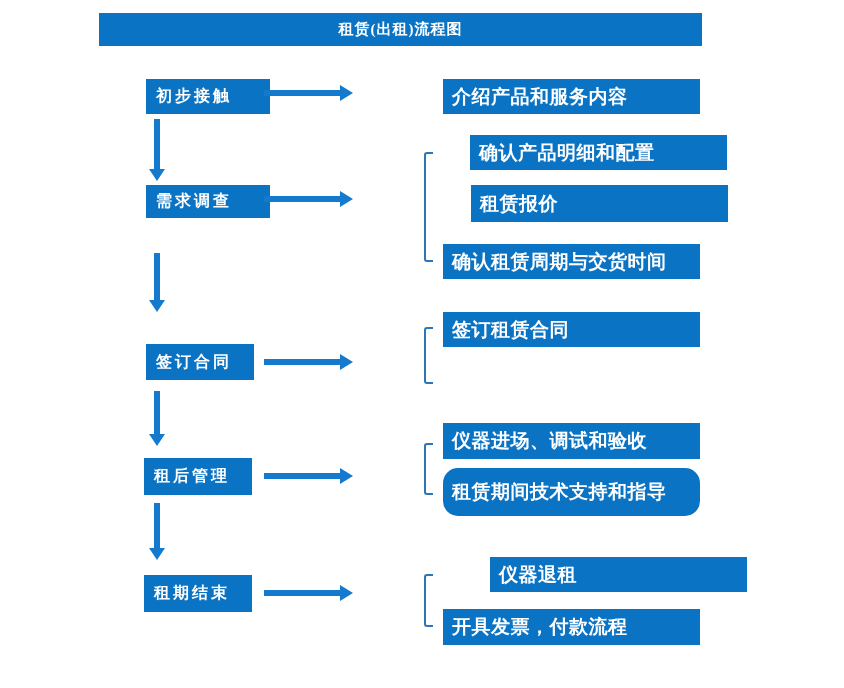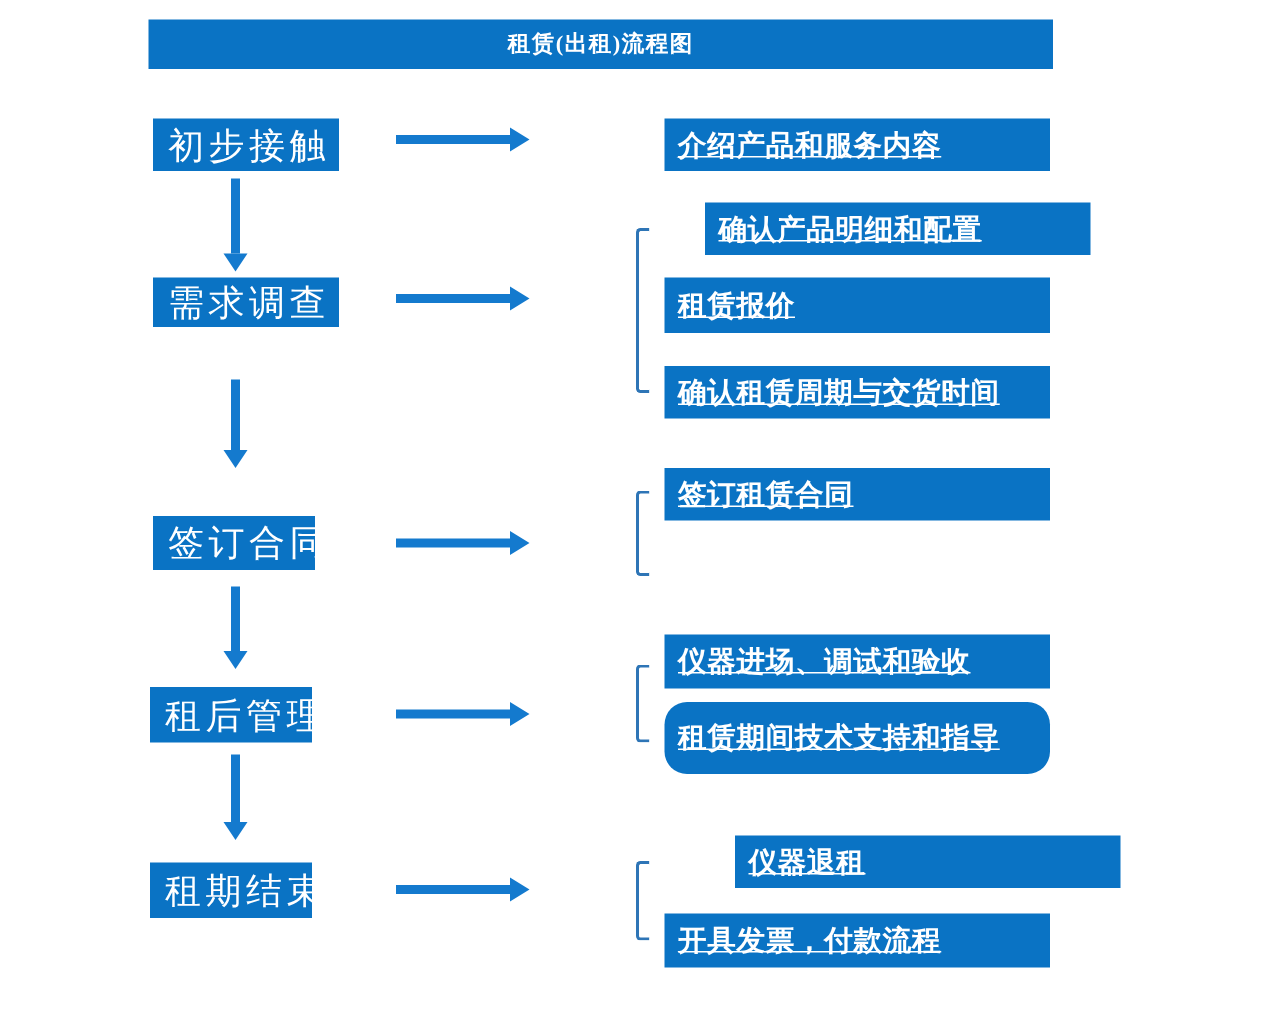--- a/index.html
+++ b/index.html
@@ -23,33 +23,33 @@
     color:var(--box-text);
     display:flex;align-items:center;justify-content:center;
     font-size:15px;font-weight:bold;letter-spacing:1px;
   }
   .stage-box{
     position:absolute;
     background:var(--box-fill);
     color:var(--box-text);
     display:flex;align-items:center;
     padding-left:10px;box-sizing:border-box;
-    font-size:24px;font-weight:normal;letter-spacing:3px;
+    font-size:16px;font-weight:bold;letter-spacing:3px;
     white-space:nowrap;
+    margin-left:44px;
   }
   .detail-box{
     position:absolute;
     left:443px;width:257px;height:35px;
     background:var(--box-fill);
     color:var(--box-text);
     display:flex;align-items:center;
     padding-left:9px;box-sizing:border-box;
     font-size:19px;font-weight:bold;letter-spacing:0.5px;
     white-space:nowrap;
-    text-decoration:underline;
   }
   .h-arrow{
     position:absolute;left:264px;width:76px;height:6px;
     background:var(--arrow);
   }
   .h-arrow::after{
     content:"";position:absolute;right:-13px;top:50%;
     transform:translateY(-50%);
     border-left:13px solid var(--arrow);
     border-top:8px solid transparent;
@@ -83,21 +83,21 @@
 
   <div class="stage-box" style="left:102px;top:79px;width:124px;height:35px;">初步接触</div>
   <div class="stage-box" style="left:102px;top:185px;width:124px;height:33px;">需求调查</div>
   <div class="stage-box" style="left:102px;top:344px;width:108px;height:36px;">签订合同</div>
   <div class="stage-box" style="left:100px;top:458px;width:108px;height:37px;">租后管理</div>
   <div class="stage-box" style="left:100px;top:575px;width:108px;height:37px;">租期结束</div>
 
   <div class="detail-box" style="top:79px;">介绍产品和服务内容</div>
 
   <div class="detail-box" style="top:135px;margin-left:27px;">确认产品明细和配置</div>
-  <div class="detail-box" style="top:185px;height:37px;">租赁报价</div>
+  <div class="detail-box" style="top:185px;height:37px;margin-left:28px;">租赁报价</div>
   <div class="detail-box" style="top:244px;">确认租赁周期与交货时间</div>
 
   <div class="detail-box" style="top:312px;">签订租赁合同</div>
 
   <div class="detail-box" style="top:423px;height:36px;">仪器进场、调试和验收</div>
   <div class="detail-box" style="top:468px;height:48px;border-radius:15px;">租赁期间技术支持和指导</div>
 
   <div class="detail-box" style="top:557px;margin-left:47px;">仪器退租</div>
   <div class="detail-box" style="top:609px;height:36px;">开具发票，付款流程</div>
 

